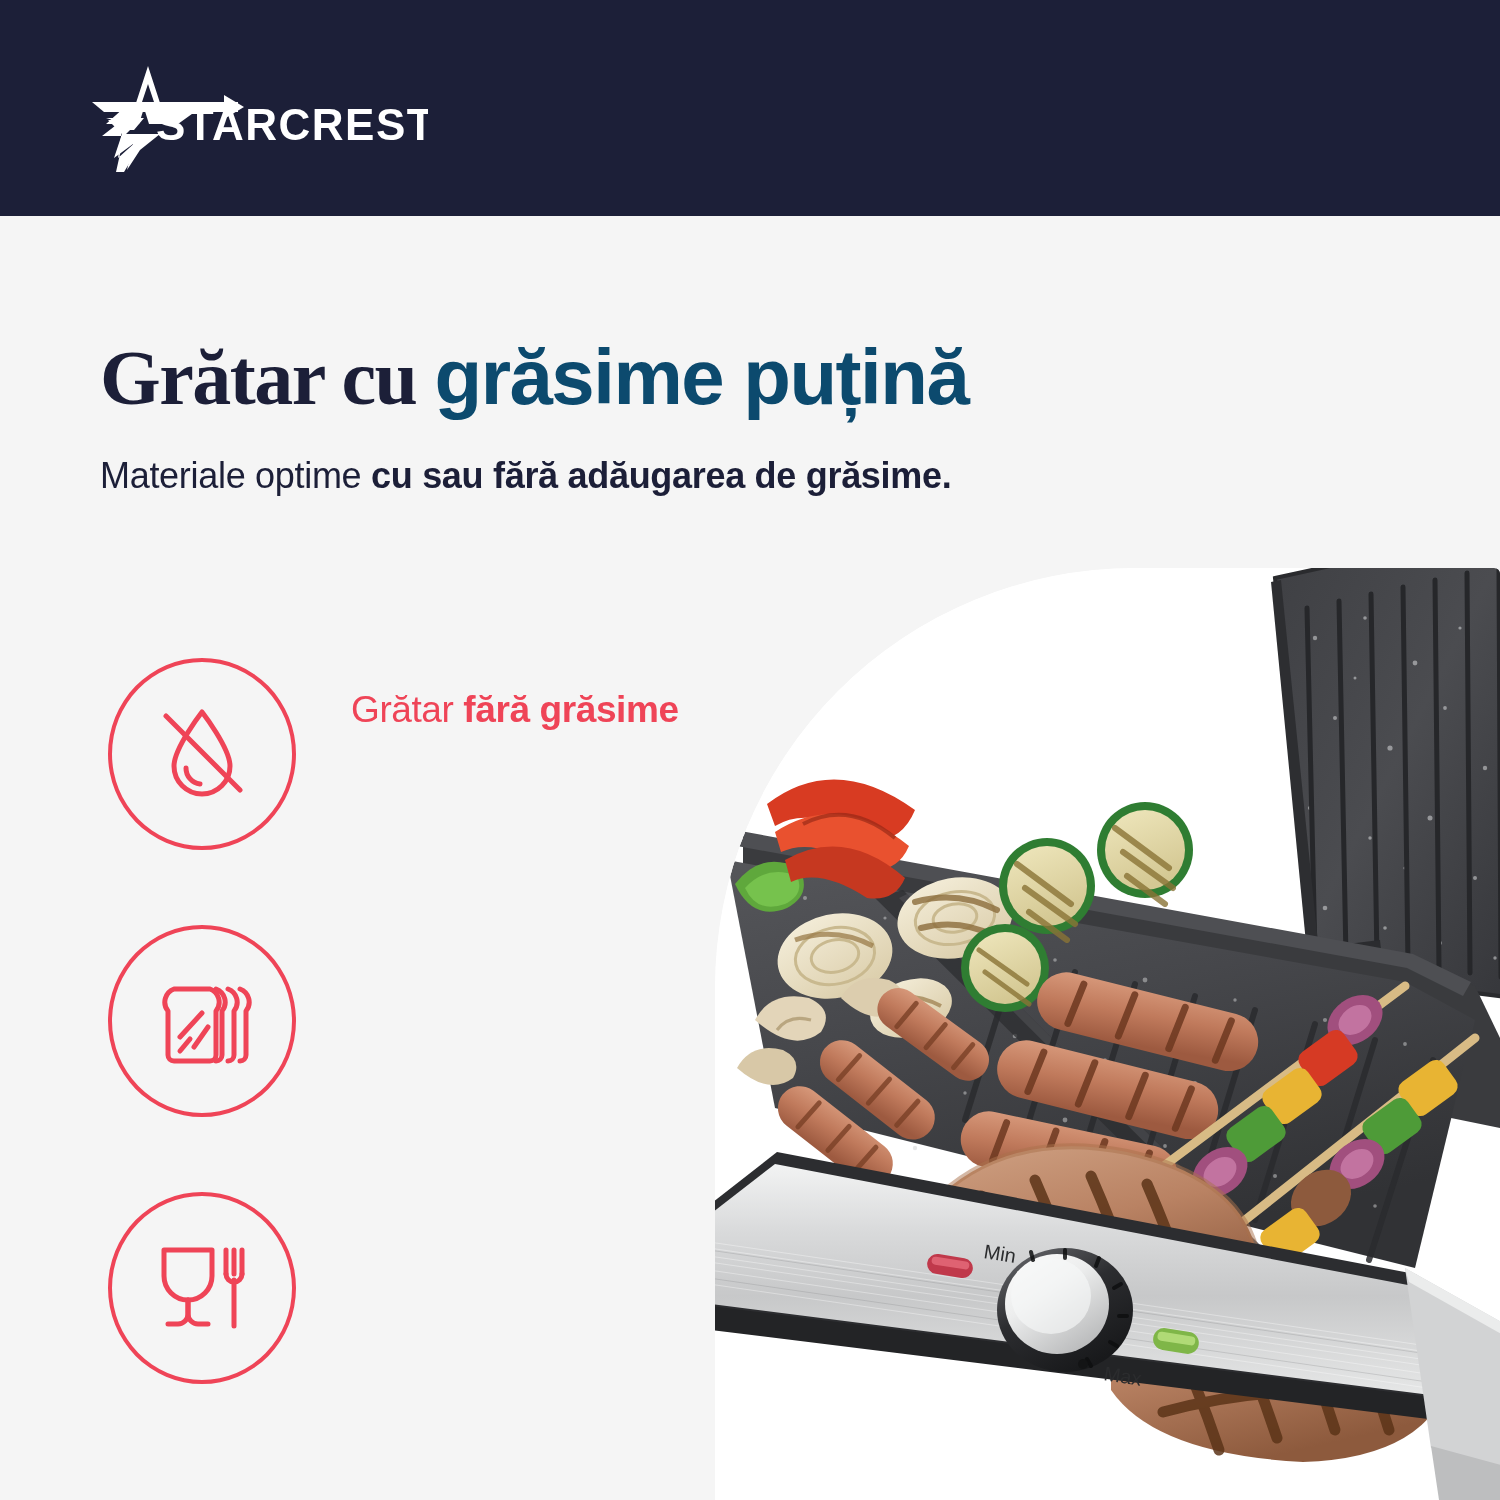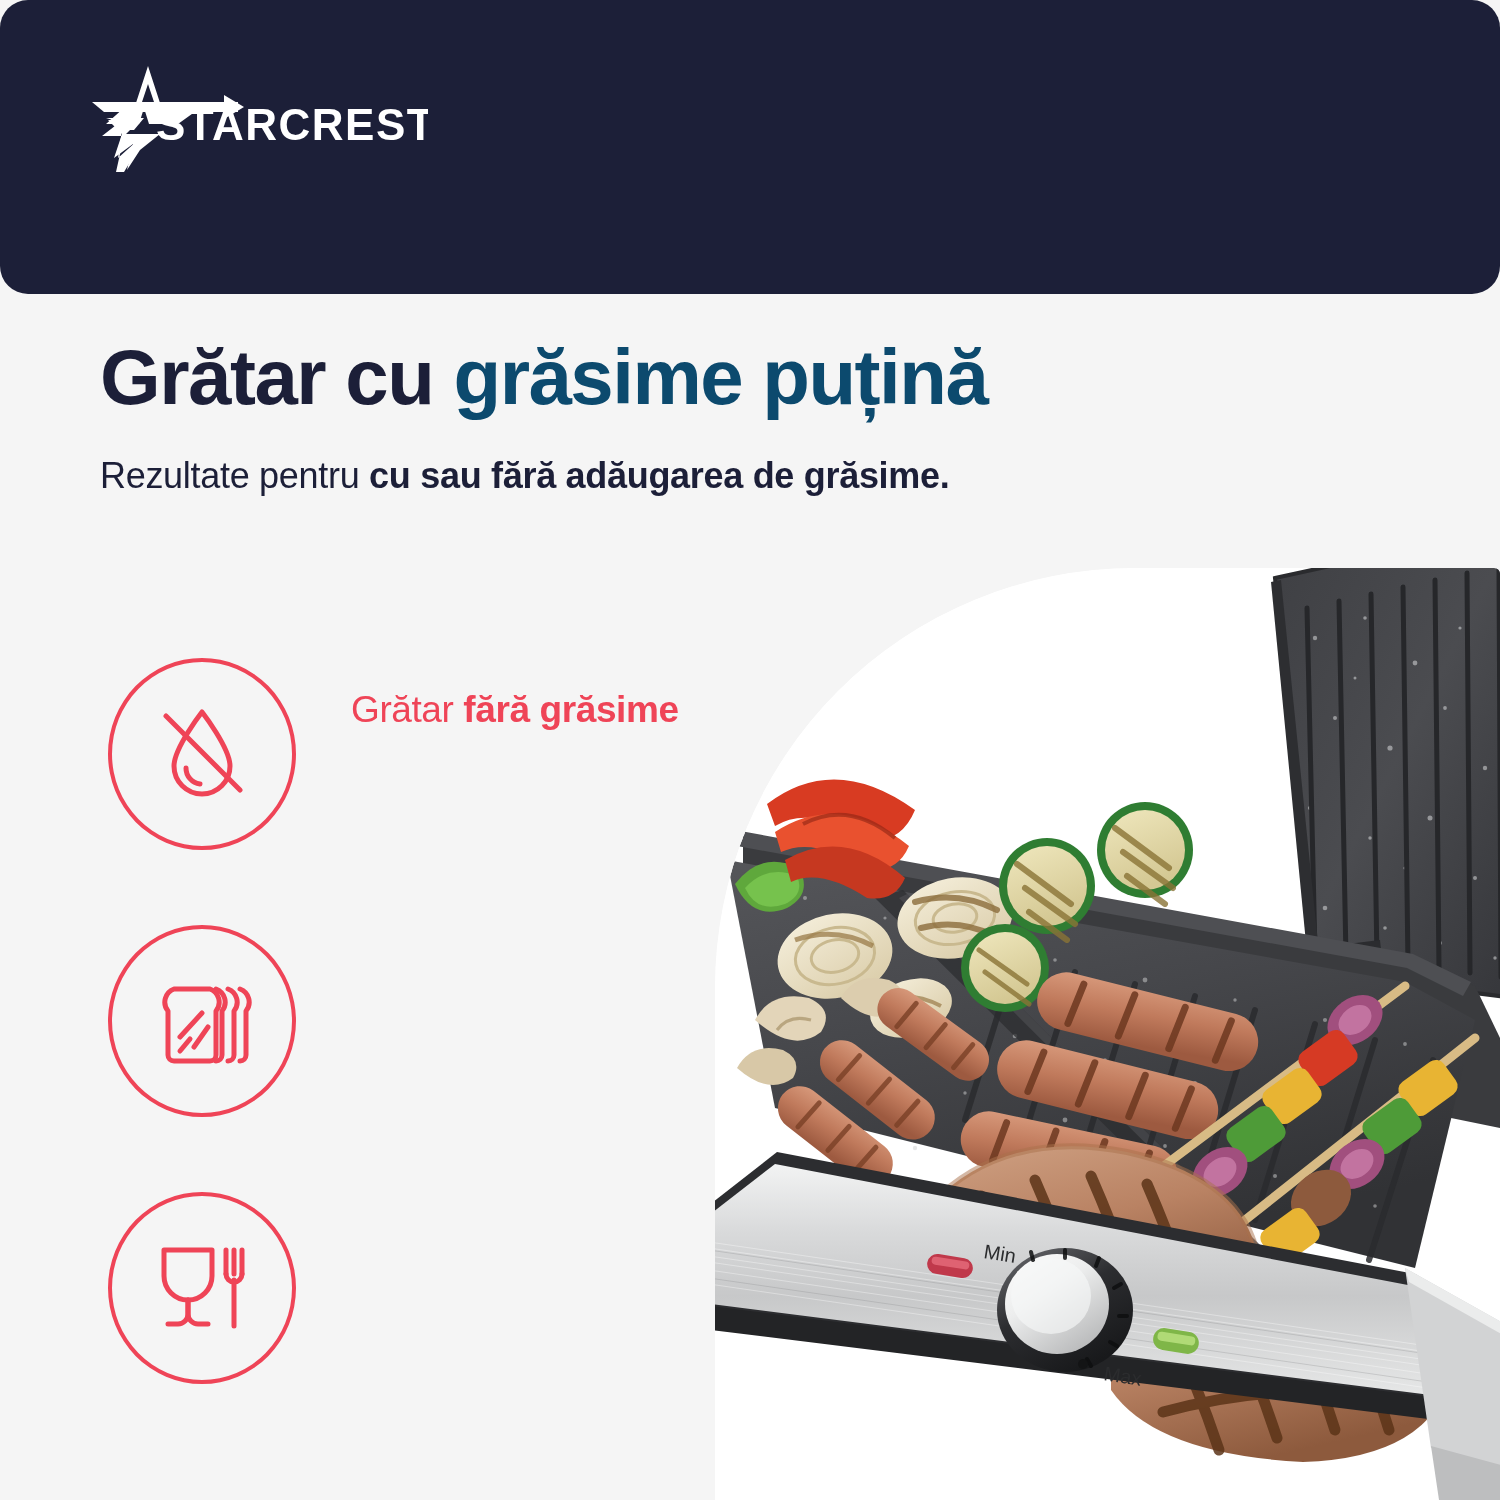--- a/index.html
+++ b/index.html
@@ -7,36 +7,35 @@
   body {
     background:#f5f5f5;
     font-family:"Liberation Sans", sans-serif;
     overflow:hidden;
     position:relative;
   }
 
   
   .header {
     position:absolute; left:0; top:0;
-    width:1500px; height:294px;
+    width:1500px; height:216px;
     background:#1c1f38;
-    border-radius:28px;
   }
   .logo { position:absolute; left:78px; top:62px; width:350px; height:115px; }
 
   
   .headline {
     position:absolute; left:100px; top:338px;
     width:1280px;
     font-size:78px; font-weight:bold;
     letter-spacing:-1.5px;
     line-height:1.0;
     white-space:nowrap;
   }
-  .headline .navy { color:#1c1f38; }
+  .headline .navy { color:#1c1f38;font-family:Liberation Serif, serif; }
   .headline .red  { color:#0c4a6e; }
 
   .subheadline {
     position:absolute; left:100px; top:455px;
     width:1300px;
     font-size:36px;
     color:#1c1f38;
     letter-spacing:-0.3px;
     white-space:nowrap;
   }
@@ -109,21 +108,21 @@
 
       <g fill="#ffffff" transform="translate(78,48)">
         <text x="0" y="30" font-family="Liberation Sans, sans-serif" font-size="44" font-weight="bold" letter-spacing="1.5">STARCREST</text>
       </g>
     </svg>
   </div>
 </div>
 
 <div class="headline"><span class="navy">Grătar cu </span><span class="red">grăsime puțină</span></div>
 
-<div class="subheadline"><span class="light">Rezultate pentru </span><span class="bold">cu sau fără adăugarea de grăsime.</span></div>
+<div class="subheadline"><span class="light">Materiale optime </span><span class="bold">cu sau fără adăugarea de grăsime.</span></div>
 
 <div class="features">
 
   <div class="feature f1">
     <div class="feat-circle"></div>
     <div class="feat-icon">
       <svg viewBox="0 0 116 116" width="116" height="116">
         <g fill="none" stroke="#ef4457" stroke-width="5" stroke-linecap="round" stroke-linejoin="round">
           <path d="M58 16 C58 16 86 52 86 70 A28 28 0 0 1 30 70 C30 52 58 16 58 16 Z"></path>
           <path d="M42 72 a16 16 0 0 0 14 16"></path>

